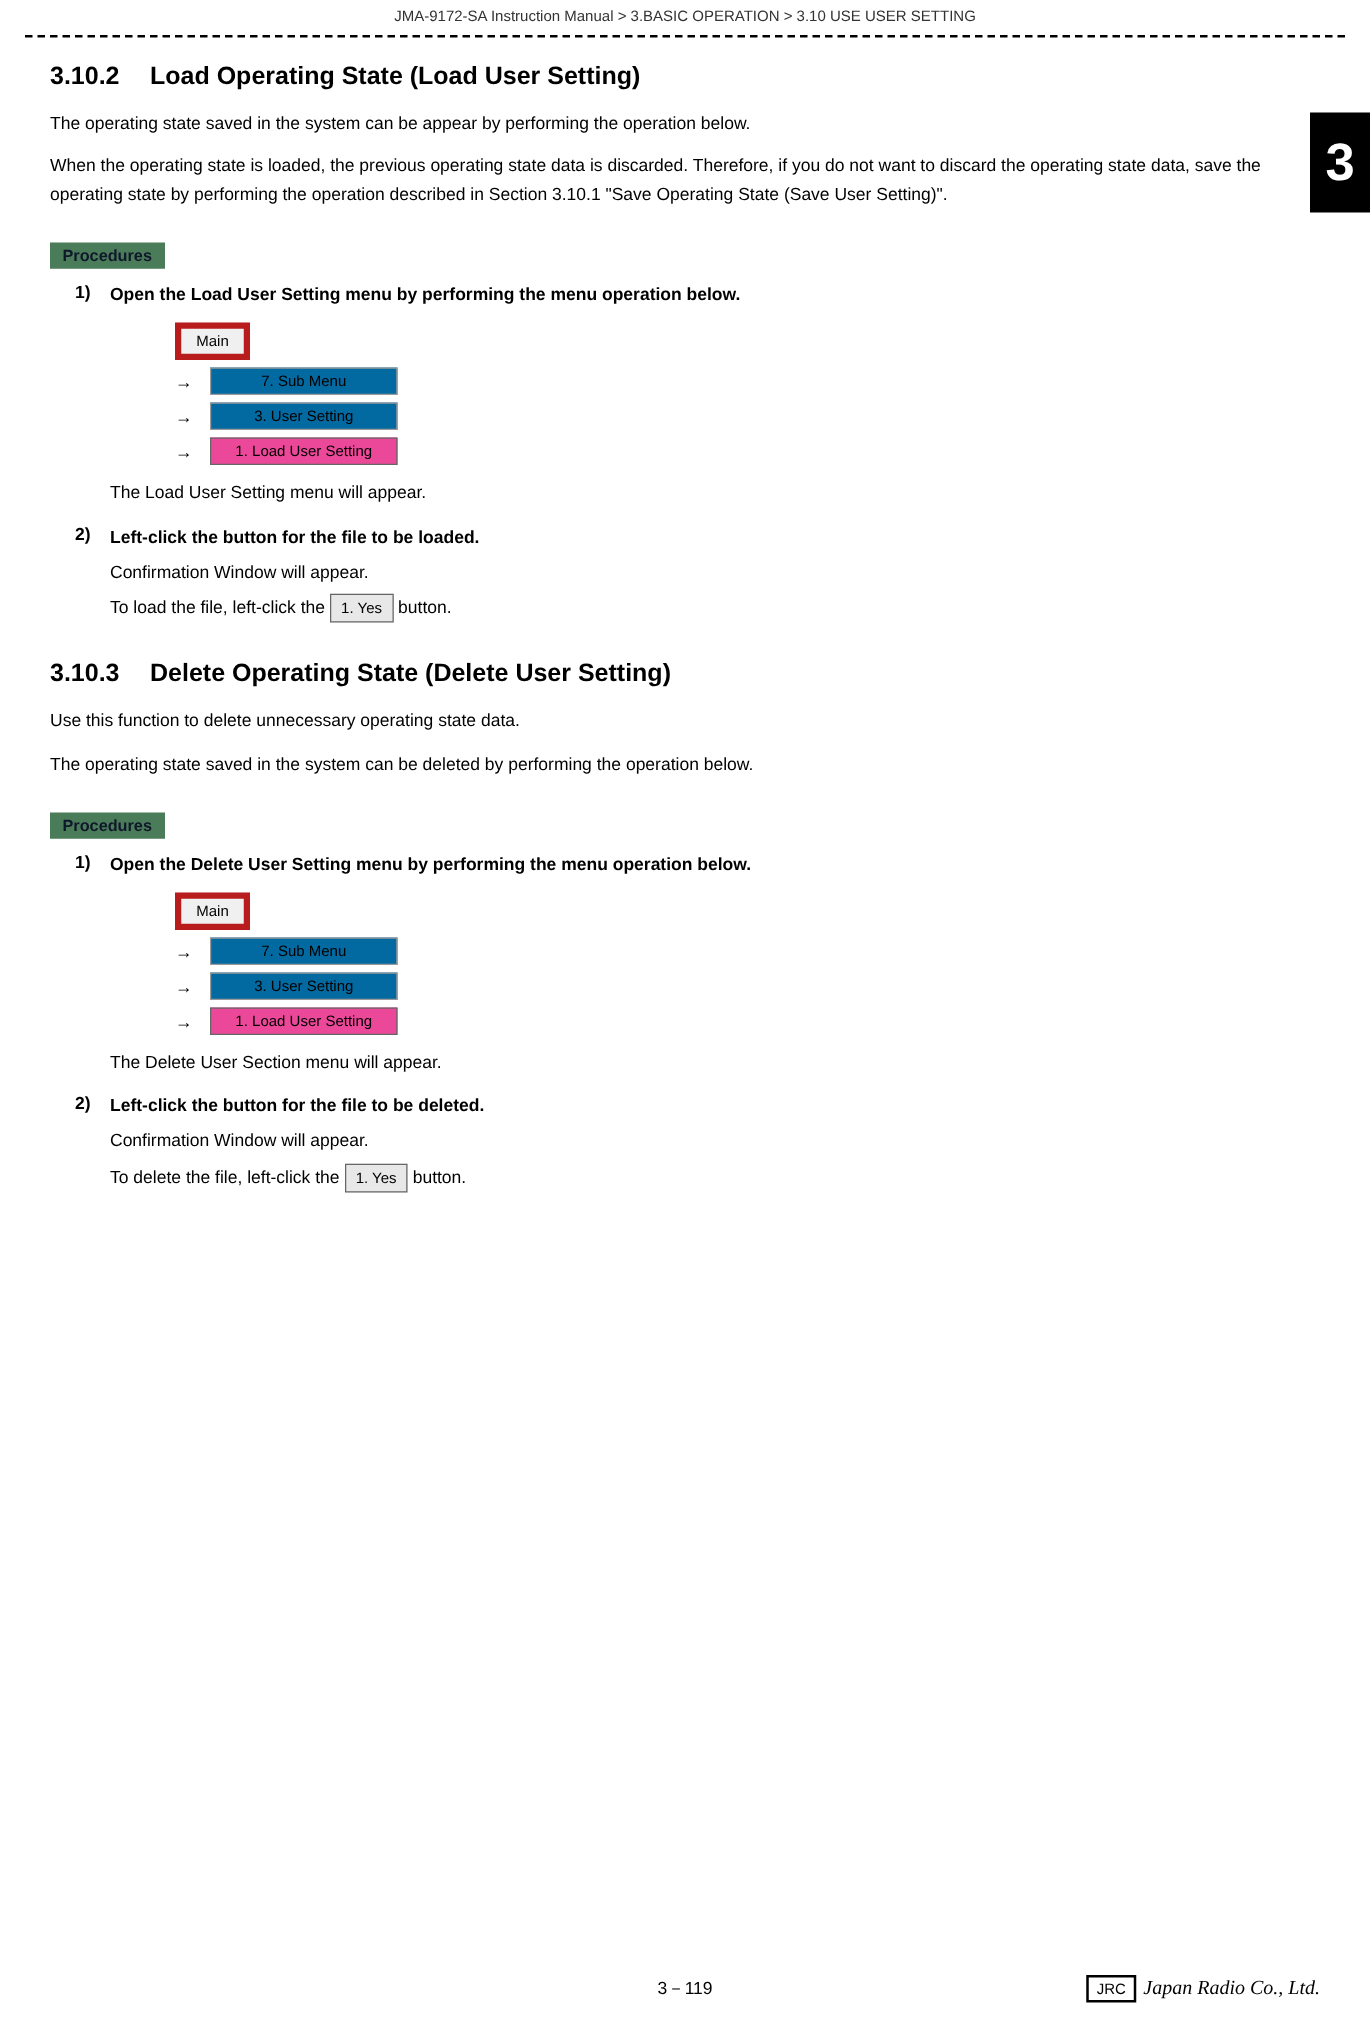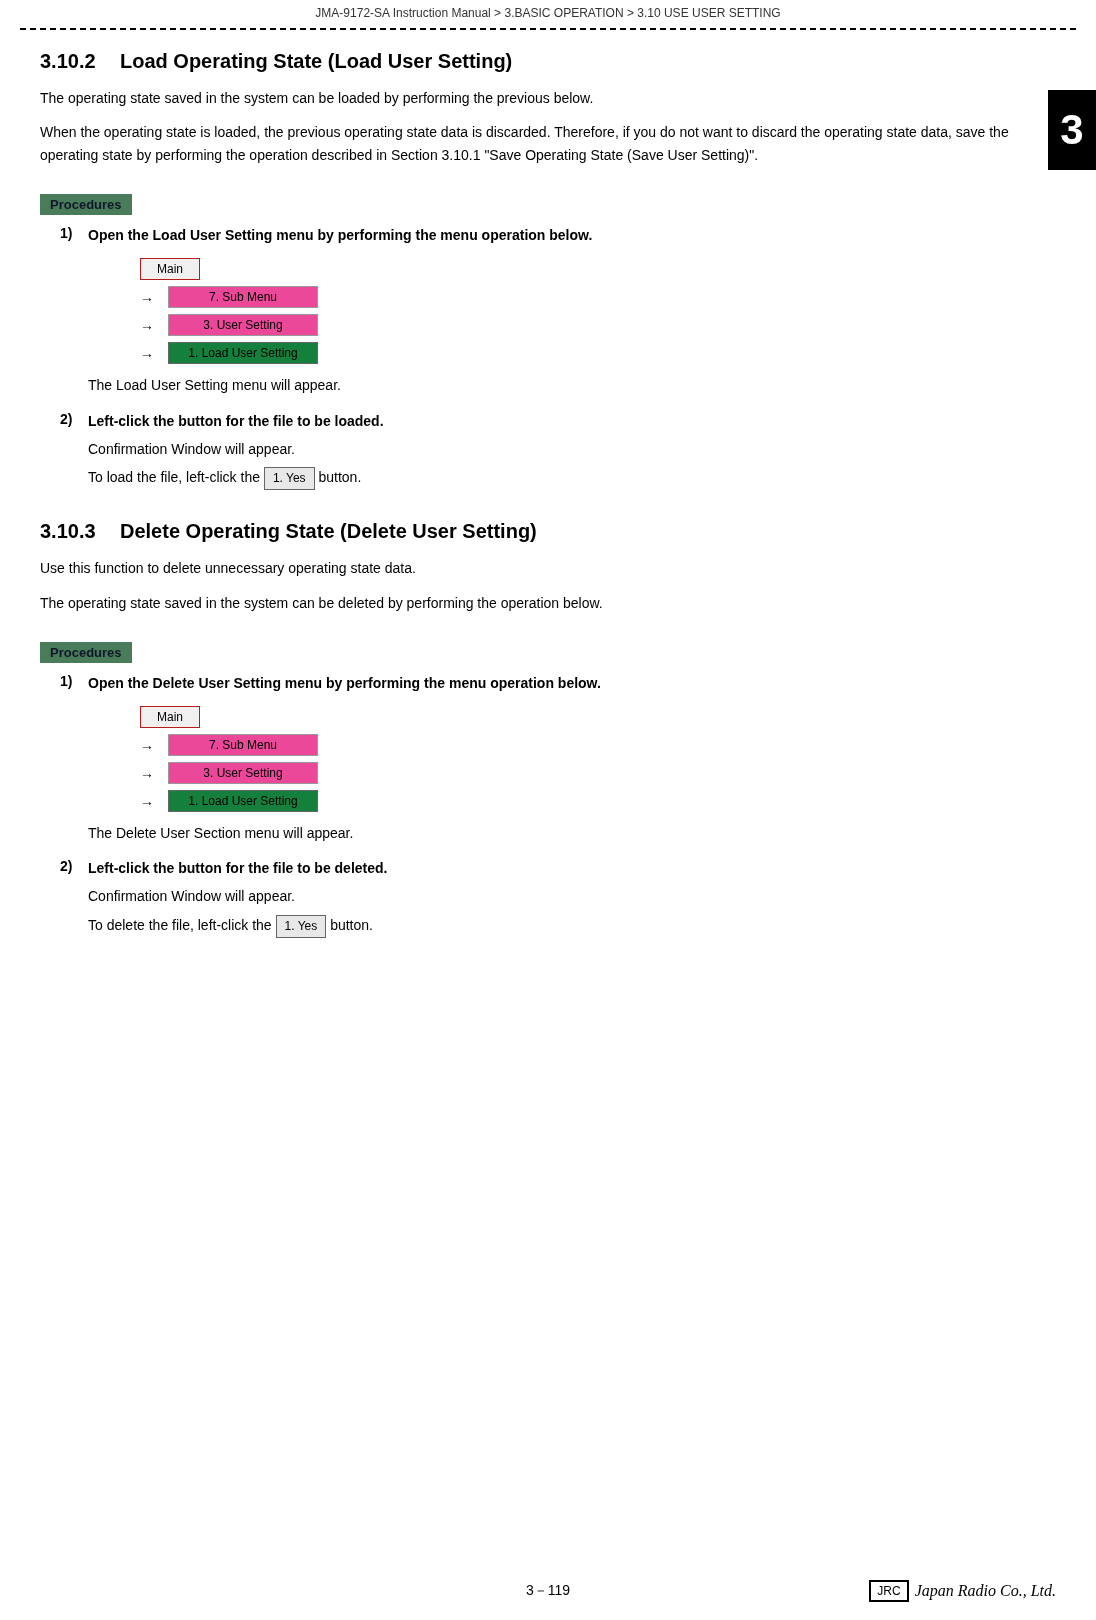--- a/index.html
+++ b/index.html
@@ -121,38 +121,38 @@
     }
     .menu-arrow {
       font-size: 14px;
       margin-right: 8px;
       min-width: 20px;
     }
     .menu-box {
       border: 1px solid #999;
       padding: 3px 2px;
       font-size: 12px;
-      background: #ec4899;
+      background: #0369a1;
       min-width: 150px;
       text-align: center;
     }
     .menu-box-main {
-      border: 1px solid #b91c1c;
+      border: 5px solid #b91c1c;
       padding: 3px 12px;
       font-size: 12px;
       background: #f0f0f0;
       min-width: 60px;
       text-align: center;
       display: inline-block;
     }
     .menu-box-dark {
       border: 1px solid #666;
       padding: 3px 12px;
       font-size: 12px;
-      background: #15803d;
+      background: #ec4899;
       min-width: 150px;
       text-align: center;
     }
 
     .step-body-text {
       font-size: 14px;
       line-height: 1.6;
       margin-left: 28px;
       margin-bottom: 6px;
     }
@@ -219,21 +219,21 @@
   <div class="chapter-tab">
     <span>3</span>
   </div>
 
   
   <div class="section-heading">
     <span class="section-number">3.10.2</span>
     <span class="section-title">Load Operating State (Load User Setting)</span>
   </div>
 
-  <p class="body-text">The operating state saved in the system can be loaded by performing the previous below.</p>
+  <p class="body-text">The operating state saved in the system can be appear by performing the operation below.</p>
 
   <p class="body-text">When the operating state is loaded, the previous operating state data is discarded. Therefore, if you do not want to discard the operating state data, save the operating state by performing the operation described in Section 3.10.1 "Save Operating State (Save User Setting)".</p>
 
   <div class="spacer-sm"></div>
 
   
   <div class="procedures-badge">Procedures</div>
 
   
   <div class="procedure-steps">

